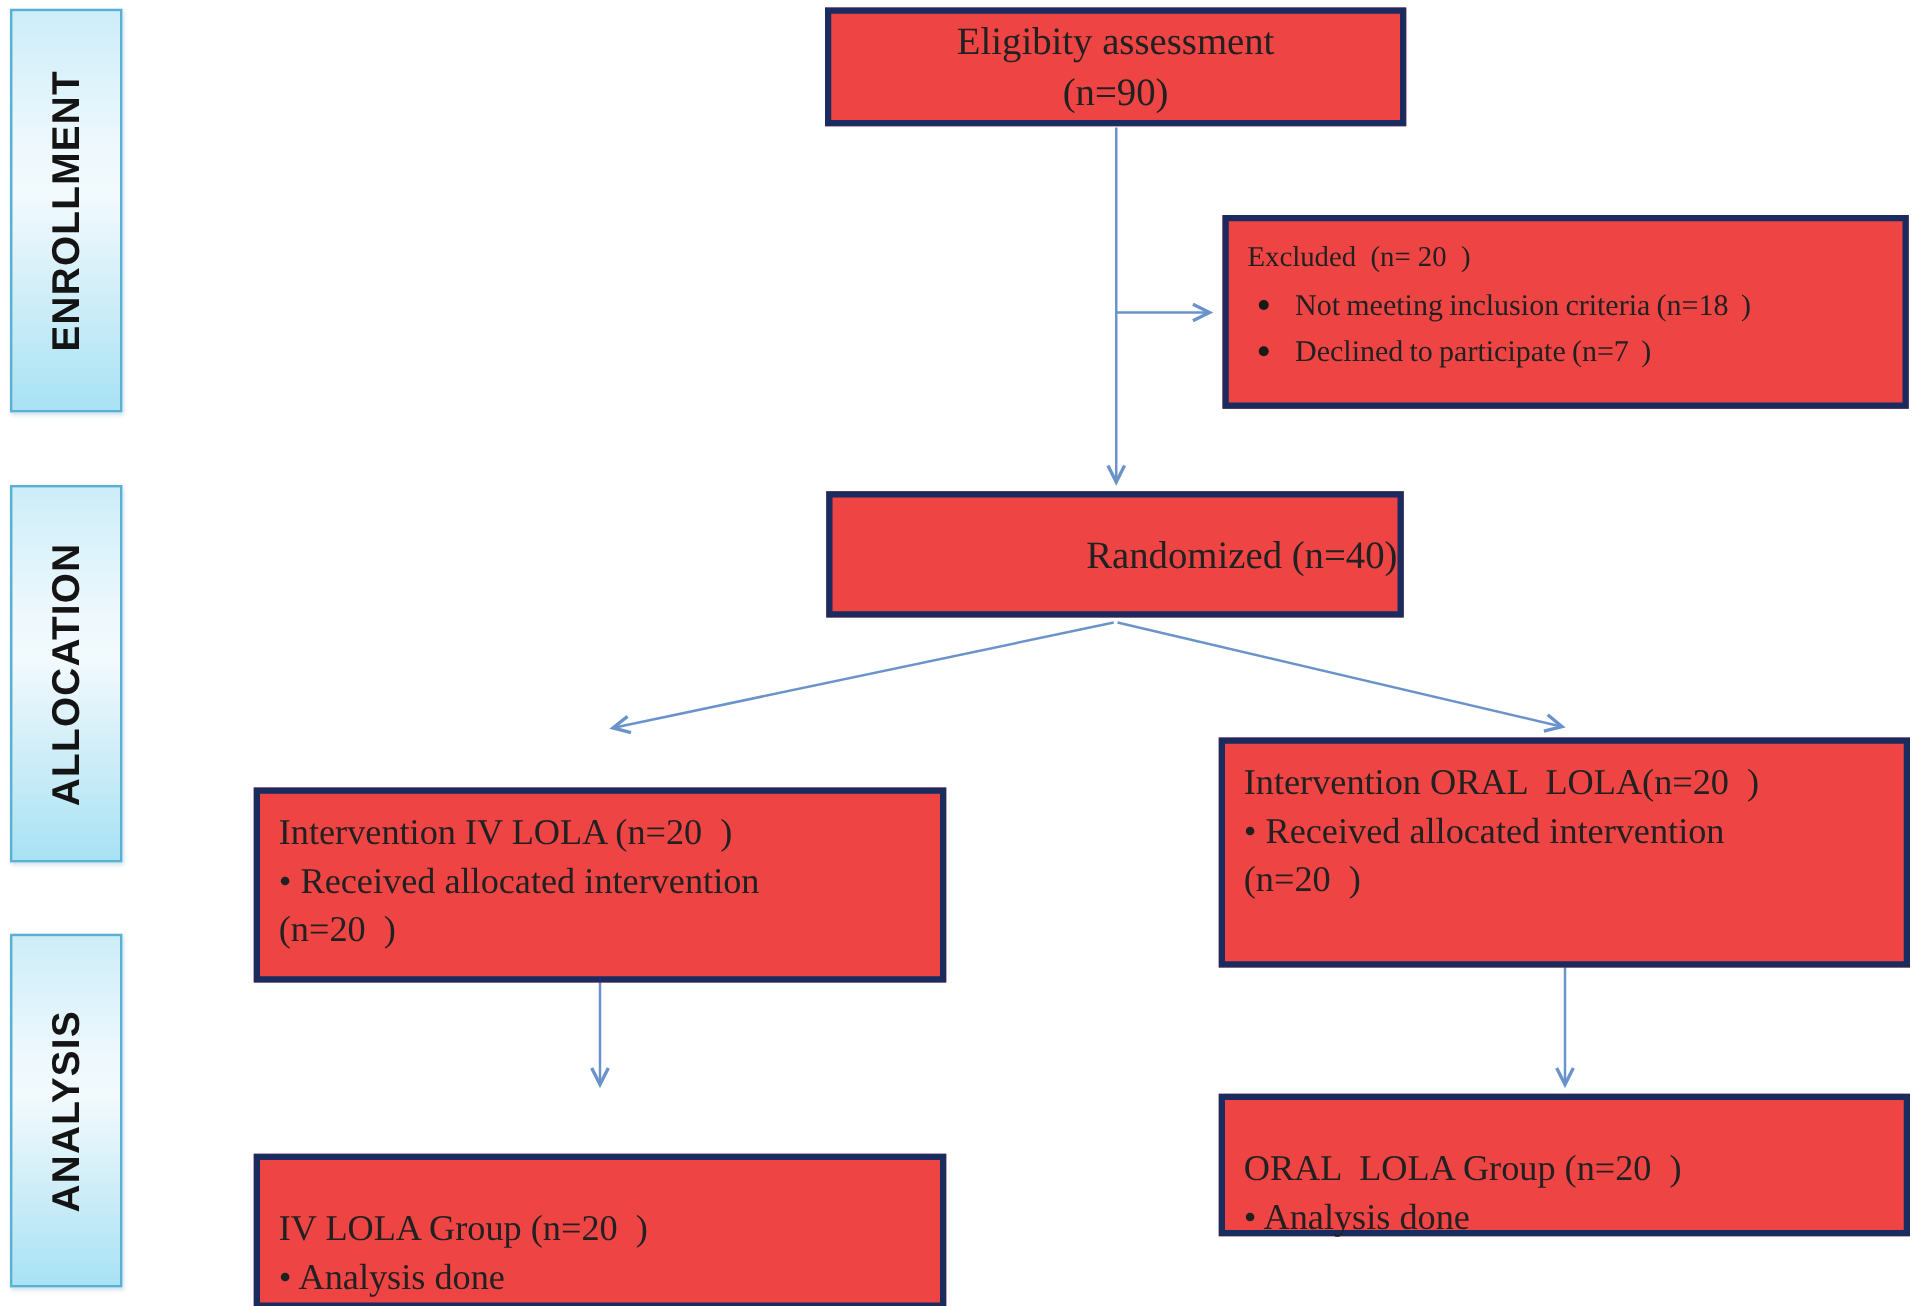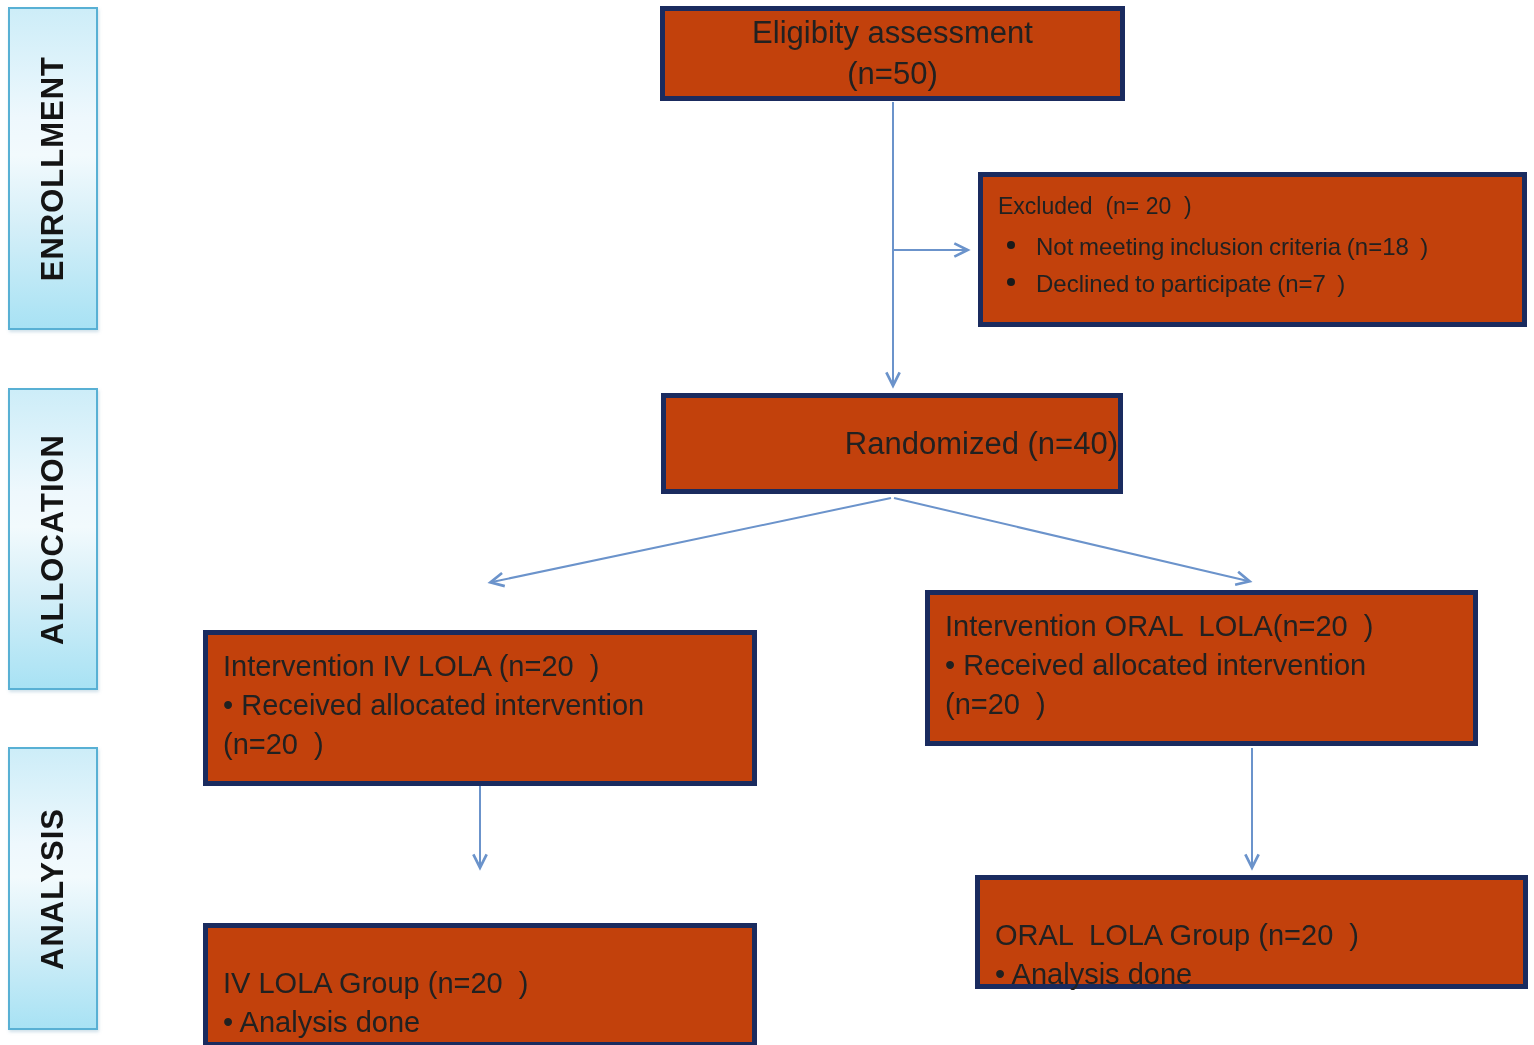--- a/index.html
+++ b/index.html
@@ -55,21 +55,22 @@
     white-space: nowrap;
   }
   #stage-enrollment { left: 8px;  top: 7px;   width: 90px; height: 323px; }
   #stage-allocation { left: 8px;  top: 388px; width: 90px; height: 302px; }
   #stage-analysis   { left: 8px;  top: 747px; width: 90px; height: 283px; }
 
   
   .box {
     position: absolute;
     border: 5px solid var(--box-border);
-    background: #c2410c;
+    background: #ef4444;
+    font-family: Liberation Serif, serif;
   }
   .line { white-space: pre-wrap; }
 
   #box-eligibility {
     left: 660px; top: 6px; width: 465px; height: 95px;
     display: flex; flex-direction: column;
     align-items: center; justify-content: center;
     font-size: 31px; line-height: 1.32; text-align: center;
   }
   #box-randomized {
@@ -99,21 +100,21 @@
     content: "";
     position: absolute;
     left: 9px; top: 0.55em;
     width: 8px; height: 8px;
     border-radius: 50%;
     background: #1a1a1a;
   }
 
   .threeline, .twoline { font-size: 29px; line-height: 1.34; }
   #box-intervention-iv   { left: 203px; top: 590px; width: 554px; height: 156px; padding: 12px 10px 0 15px; margin-top: 40px; }
-  #box-intervention-oral { left: 925px; top: 590px; width: 553px; height: 156px; padding: 12px 10px 0 15px; }
+  #box-intervention-oral { left: 975px; top: 590px; width: 553px; height: 184px; padding: 12px 10px 0 15px; }
   #box-analysis-iv       { left: 203px; top: 923px; width: 554px; height: 124px; padding: 36px 10px 0 15px; }
   #box-analysis-oral     { left: 975px; top: 875px; width: 553px; height: 114px; padding: 36px 10px 0 15px; }
 </style>
 </head>
 <body>
 
 <div class="canvas">
 
   <svg class="arrows" viewBox="0 0 1534 1045" xmlns="http://www.w3.org/2000/svg">
     <defs>
@@ -136,21 +137,21 @@
   </div>
   <div class="stage" id="stage-allocation">
     <span>ALLOCATION</span>
   </div>
   <div class="stage" id="stage-analysis">
     <span>ANALYSIS</span>
   </div>
 
   <div class="box" id="box-eligibility">
     <div class="line">Eligibity assessment</div>
-    <div class="line">(n=50)</div>
+    <div class="line">(n=90)</div>
   </div>
 
   <div class="box" id="box-excluded">
     <div class="ex-title line">Excluded  (n= 20  )</div>
     <ul class="ex-list">
       <li>Not meeting inclusion criteria (n=18  )</li>
       <li>Declined to participate (n=7  )</li>
     </ul>
   </div>
 

